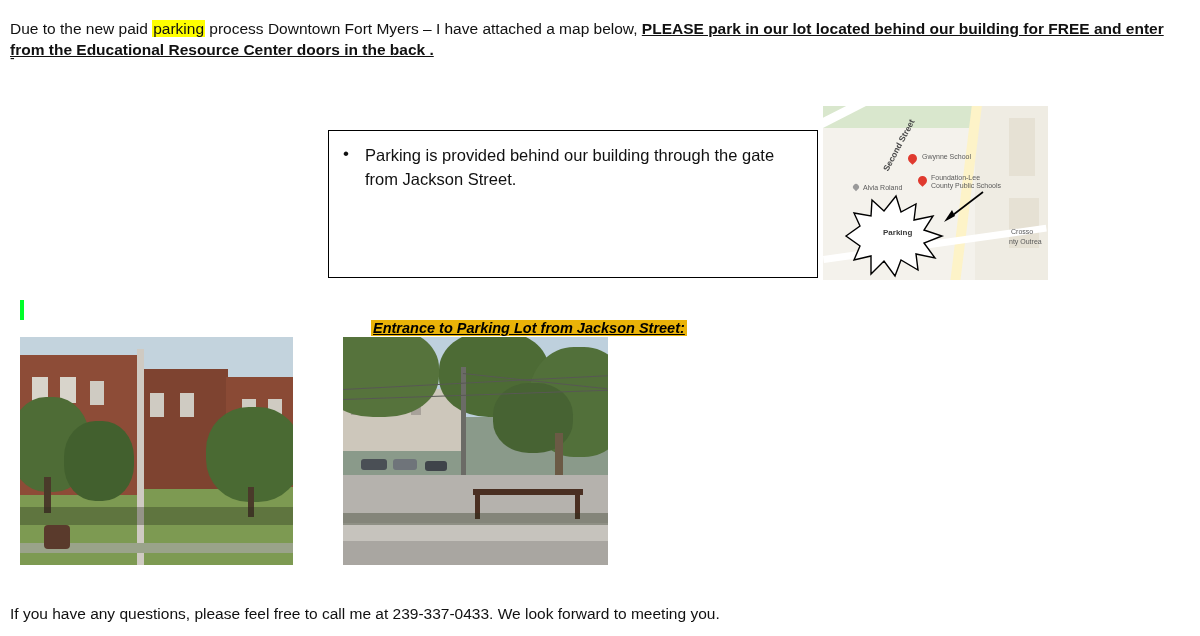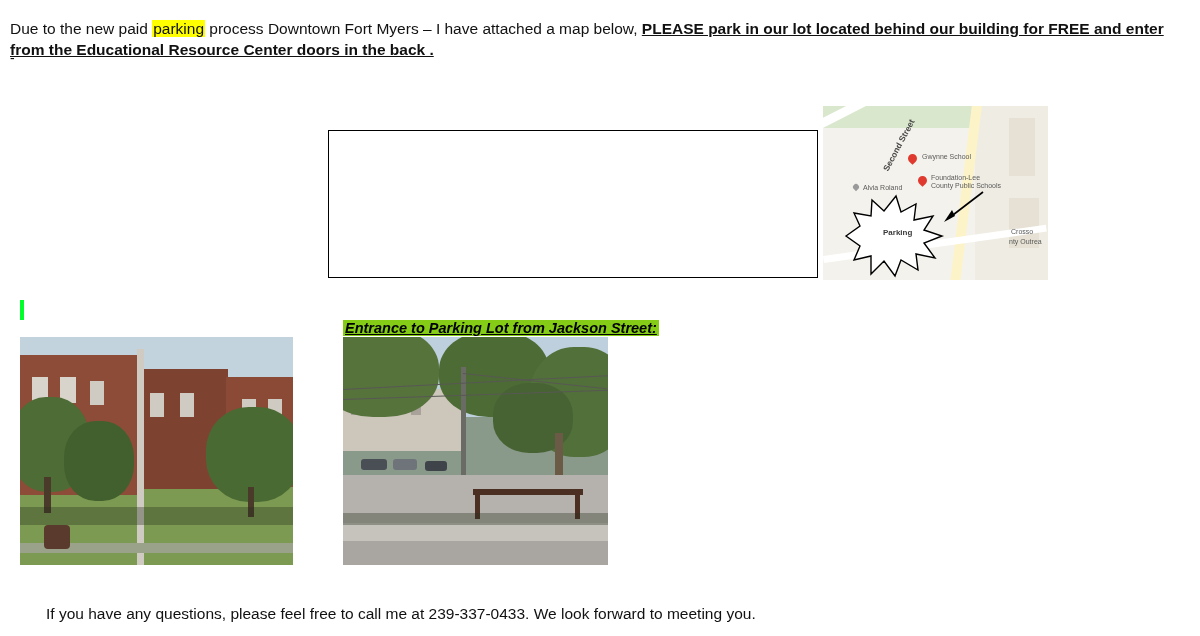--- a/index.html
+++ b/index.html
@@ -154,21 +154,21 @@
     position: absolute;
     background: #00ff2a;
     font-size: 14.5px;
     font-weight: bold;
     font-style: italic;
     text-decoration: underline;
     color: #000000;
     padding: 0 2px;
     white-space: nowrap;
   }
-  .caption.yellow { background: #84cc16; }
+  .caption.yellow { background: #eab308; margin-left: 28px; }
 
   .green-tick {
     position: absolute;
     left: 20px;
     top: 300px;
     width: 4px;
     height: 20px;
     background: #00ff2a;
   }
 
@@ -240,35 +240,35 @@
     background: #5c3a2c;
   }
 
   
   .footer {
     position: absolute;
     left: 10px;
     top: 605px;
     font-size: 15.5px;
     color: #111111;
-    margin-left: 36px;
   }
 </style>
 </head>
 <body>
 
 <div class="page">
 
   <p class="intro"><span>Due to the new paid </span><span class="hl">parking</span><span> process Downtown Fort Myers – I have attached a map below,  </span><span class="bold-u">PLEASE park in our lot located behind our building for FREE and enter from the Educational Resource Center doors in the back .</span></p>
 
   <div class="dash-line">-</div>
 
 
   <div class="bullet-box">
     <ul>
+      <li>Parking is provided behind our building through the gate from Jackson Street.</li>
     </ul>
   </div>
 
   <div class="map">
     <div class="block-beige" style="left:0;top:0;width:225px;height:174px;background:#f4f2ec;"></div>
     <div class="greenstrip" style="left:0;top:0;width:225px;height:22px;"></div>
     <div class="block-beige" style="left:152px;top:0;width:73px;height:174px;background:#efece3;"></div>
     <div class="block-beige" style="left:186px;top:12px;width:26px;height:58px;background:#e6e1d4;"></div>
     <div class="block-beige" style="left:186px;top:92px;width:30px;height:50px;background:#e6e1d4;"></div>
 

